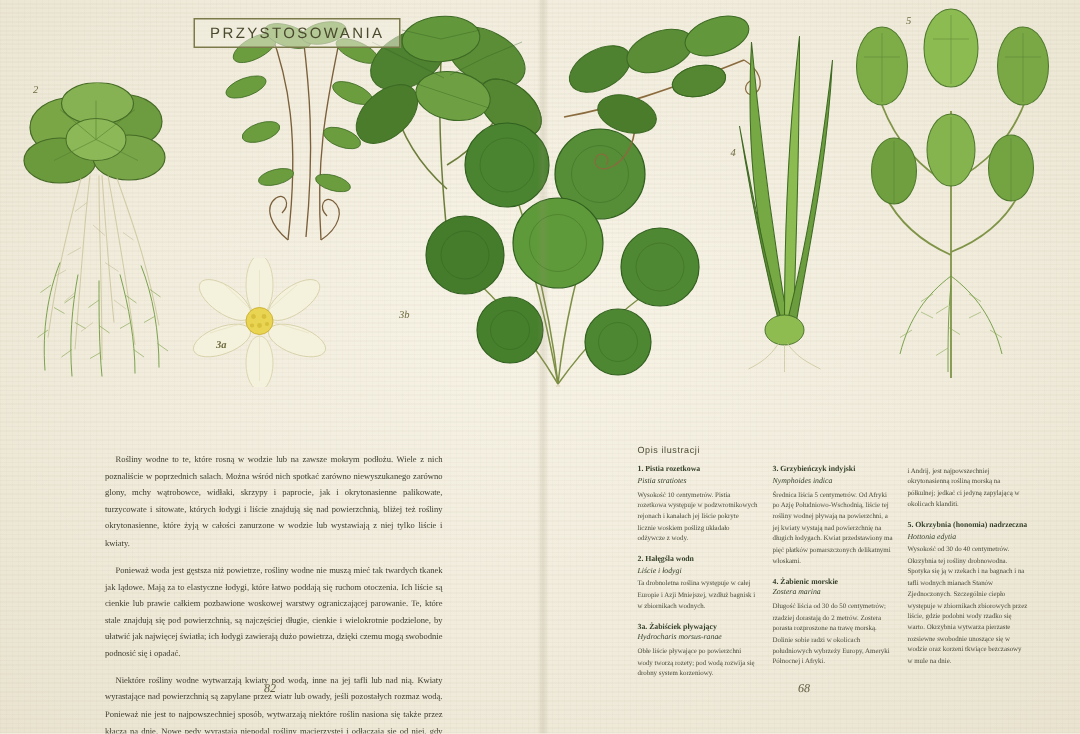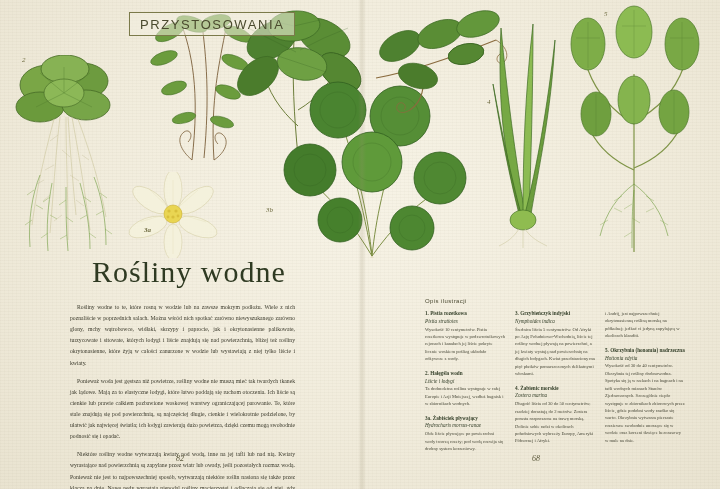--- a/index.html
+++ b/index.html
@@ -29,21 +29,21 @@
     background:linear-gradient(90deg, rgba(160,150,120,.0) 0%, rgba(150,140,110,.18) 45%, rgba(150,140,110,.18) 55%, rgba(160,150,120,0) 100%);
     pointer-events:none;
   }
 
   
   .chapter-tag{
     position:absolute;left:129px;top:12px;
     border:1px solid #7b7a4a;
     padding:4px 10px 3px 10px;
     font-family:"Liberation Sans", sans-serif;
-    font-size:13px;letter-spacing:1.6px;
+    font-size:10px;letter-spacing:1.6px;
     color:#4a4a2e;text-transform:uppercase;
     background:rgba(243,239,224,.55);
   }
 
   
   .illus{position:absolute;left:0;top:0;width:720px;height:262px;}
   .num{
     position:absolute;
     font-family:"Liberation Serif", serif;
     font-size:7px;color:#6d6a3f;font-style:italic;
@@ -311,21 +311,20 @@
 
     <div class="num" style="left:22px;top:56px;">2</div>
     <div class="num" style="left:144px;top:226px;font-weight:bold;">3a</div>
     <div class="num" style="left:266px;top:168px;margin-top:38px;">3b</div>
     <div class="num" style="left:487px;top:98px;">4</div>
     <div class="num" style="left:604px;top:10px;">5</div>
   </div>
 
   <div class="chapter-tag">PRZYSTOSOWANIA</div>
 
-  <div class="title">Rośliny wodne</div>
 
   <div class="body-col">
     <p>Rośliny wodne to te, które rosną w wodzie lub na zawsze mokrym podłożu. Wiele z nich poznaliście w poprzednich salach. Można wśród nich spotkać zarówno niewyszukanego zarówno glony, mchy wątrobowce, widłaki, skrzypy i paprocie, jak i okrytonasienne palikowate, turzycowate i sitowate, których łodygi i liście znajdują się nad powierzchnią, bliżej też rośliny okrytonasienne, które żyją w całości zanurzone w wodzie lub wystawiają z niej tylko liście i kwiaty.</p>
     <p>Ponieważ woda jest gęstsza niż powietrze, rośliny wodne nie muszą mieć tak twardych tkanek jak lądowe. Mają za to elastyczne łodygi, które łatwo poddają się ruchom otoczenia. Ich liście są cienkie lub prawie całkiem pozbawione woskowej warstwy ograniczającej parowanie. Te, które stale znajdują się pod powierzchnią, są najczęściej długie, cienkie i wielokrotnie podzielone, by ułatwić jak najwięcej światła; ich łodygi zawierają dużo powietrza, dzięki czemu mogą swobodnie podnosić się i opadać.</p>
     <p>Niektóre rośliny wodne wytwarzają kwiaty pod wodą, inne na jej tafli lub nad nią. Kwiaty wyrastające nad powierzchnią są zapylane przez wiatr lub owady, jeśli pozostałych rozmaz wodą. Ponieważ nie jest to najpowszechniej sposób, wytwarzają niektóre roślin nasiona się także przez kłącza na dnie. Nowe pędy wyrastają niepodal rośliny macierzystej i odłączają się od niej, gdy dorosną.</p>
   </div>
 
   <div class="legend">
     <div class="legend-head">Opis ilustracji</div>
     <div class="legend-cols">

